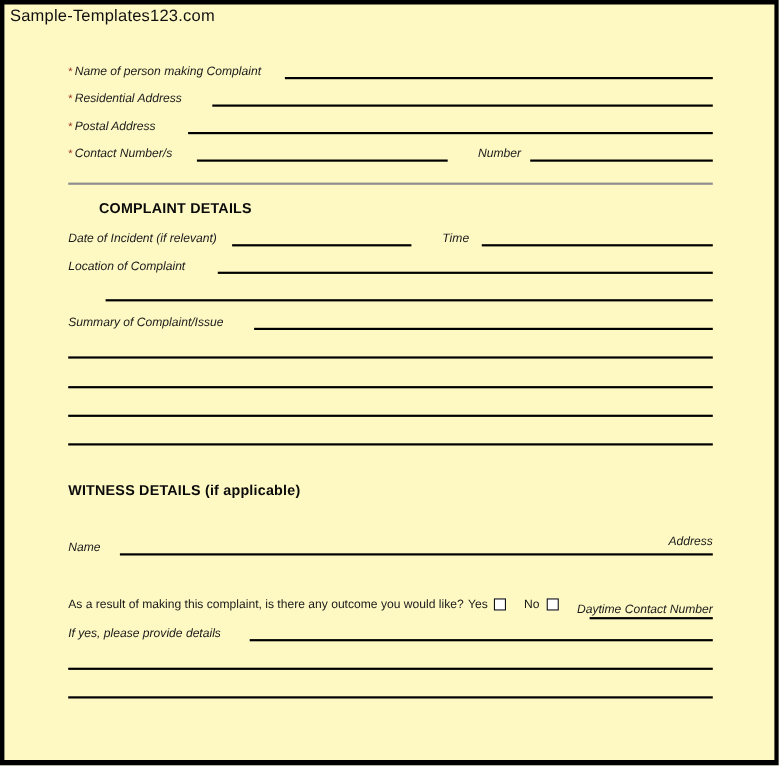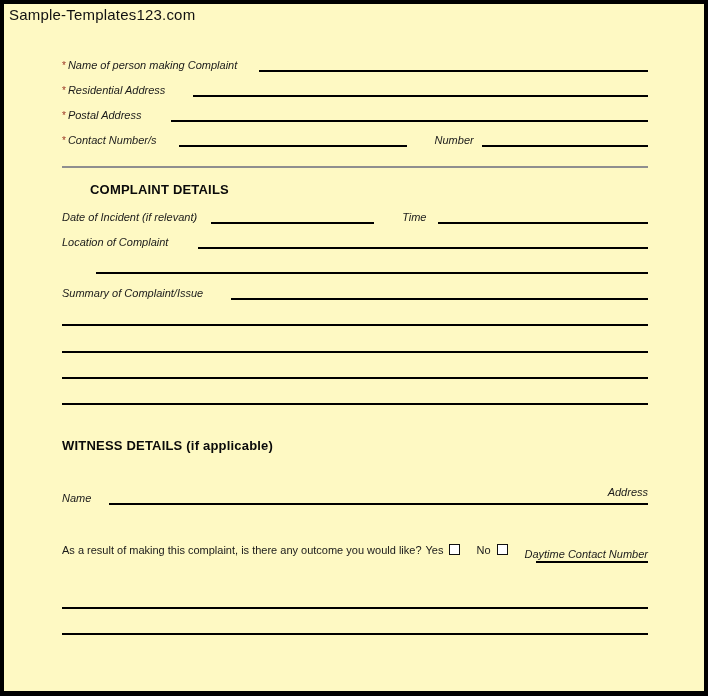--- a/index.html
+++ b/index.html
@@ -149,17 +149,21 @@
 
 
   <div class="abs qrow" style="top:537px;">
     <span>As a result of making this complaint, is there any outcome you would like?</span>
     <span style="margin-left:4px;font-weight:bold;font-weight:normal;">Yes</span>
     <span class="checkbox"></span>
     <span style="margin-left:16px;">No</span>
     <span class="checkbox"></span>
   </div>
 
+  <div class="abs row" style="top:562px;">
+    <span class="lbl">If yes, please provide details</span>
+    <span class="line grow" style="margin-left:26px;"></span>
+  </div>
 
   <div class="abs bline" style="top:603px;"></div>
   <div class="abs bline" style="top:629px;"></div>
 
 </div>
 
 </body></html>

